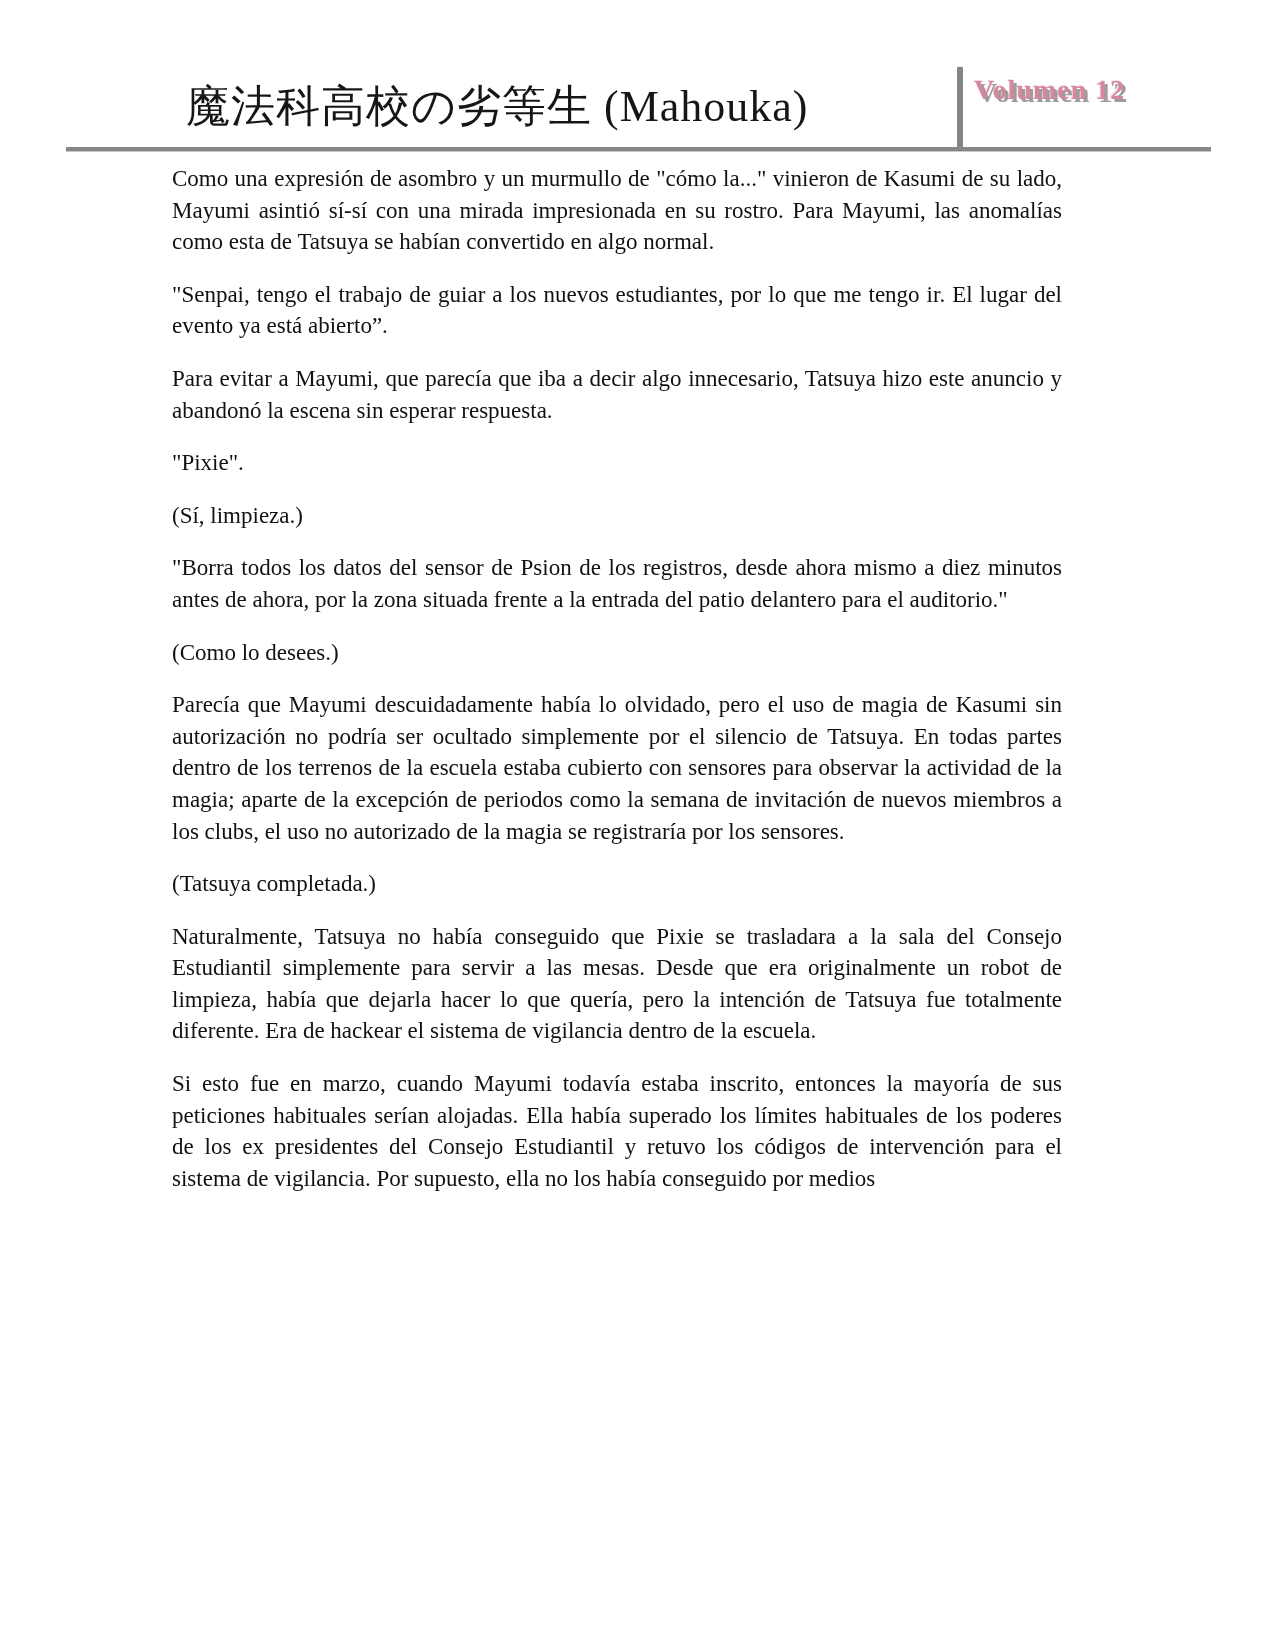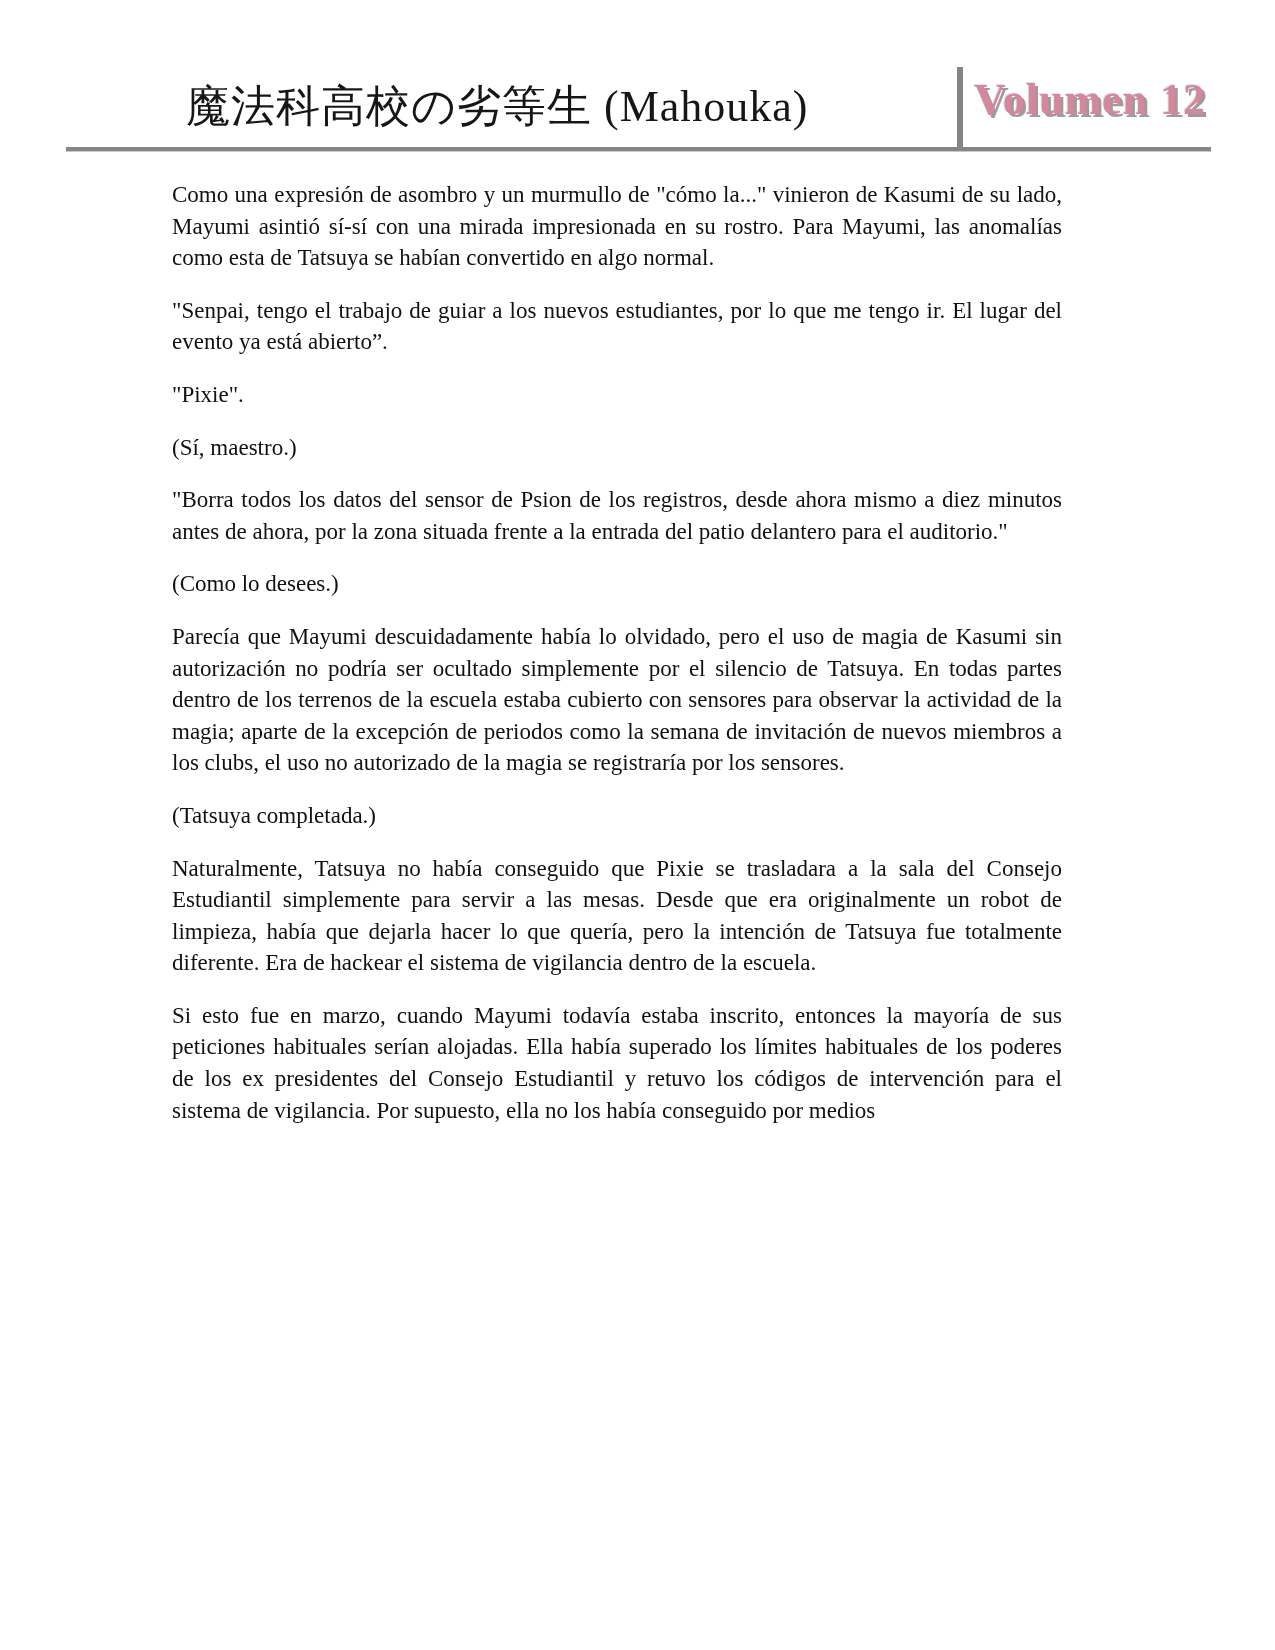--- a/index.html
+++ b/index.html
@@ -43,21 +43,21 @@
     left: 957px;
     top: 67px;
     width: 6px;
     height: 80px;
     background: var(--rule-gray);
   }
   .volume-label {
     position: absolute;
     left: 974px;
     top: 74px;
-    font-size: 44px;
+    font-size: 28px;
     font-weight: bold;
     font-family: "Liberation Serif", "DejaVu Serif", serif;
     color: var(--volume-pink);
     text-shadow: 3px 3px 0 #9c9c9c, -1px -1px 0 #f3dde3;
     letter-spacing: 1px;
     white-space: nowrap;
     text-align: right;
   }
   .header-rule {
     position: absolute;
@@ -65,21 +65,21 @@
     top: 147px;
     width: 1145px;
     height: 5px;
     background: var(--rule-gray);
     border-bottom: 1px solid #c9c9c9;
   }
   
   .content {
     position: absolute;
     left: 172px;
-    top: 179px;
+    top: 163px;
     width: 890px;
     text-align: justify;
     font-size: 23px;
     line-height: 31.6px;
     color: var(--body-text);
   }
   .content p {
     margin: 0 0 21px 0;
     text-align: justify;
   }
@@ -105,25 +105,26 @@
     <div class="volume-label">Volumen 12</div>
     <div class="header-rule"></div>
   </header>
 
   <main class="content">
 
       <p>Como una expresión de asombro y un murmullo de "cómo la..." vinieron de Kasumi de su lado, Mayumi asintió sí-sí con una mirada impresionada en su rostro. Para Mayumi, las anomalías como esta de Tatsuya se habían convertido en algo normal.</p>
 
       <p>"Senpai, tengo el trabajo de guiar a los nuevos estudiantes, por lo que me tengo ir. El lugar del evento ya está abierto”.</p>
 
+      <p>Para evitar a Mayumi, que parecía que iba a decir algo innecesario, Tatsuya hizo este anuncio y abandonó la escena sin esperar respuesta.</p>
 
       <p>"Pixie".</p>
 
 
-      <p>(Sí, maestro.)</p>
+      <p>(Sí, limpieza.)</p>
 
 
       <p>"Borra todos los datos del sensor de Psion de los registros, desde ahora mismo a diez minutos antes de ahora, por la zona situada frente a la entrada del patio delantero para el auditorio."</p>
 
       <p>(Como lo desees.)</p>
 
       <p>Parecía que Mayumi descuidadamente había lo olvidado, pero el uso de magia de Kasumi sin autorización no podría ser ocultado simplemente por el silencio de Tatsuya. En todas partes dentro de los terrenos de la escuela estaba cubierto con sensores para observar la actividad de la magia; aparte de la excepción de periodos como la semana de invitación de nuevos miembros a los clubs, el uso no autorizado de la magia se registraría por los sensores.</p>
 
       <p>(Tatsuya completada.)</p>
 

